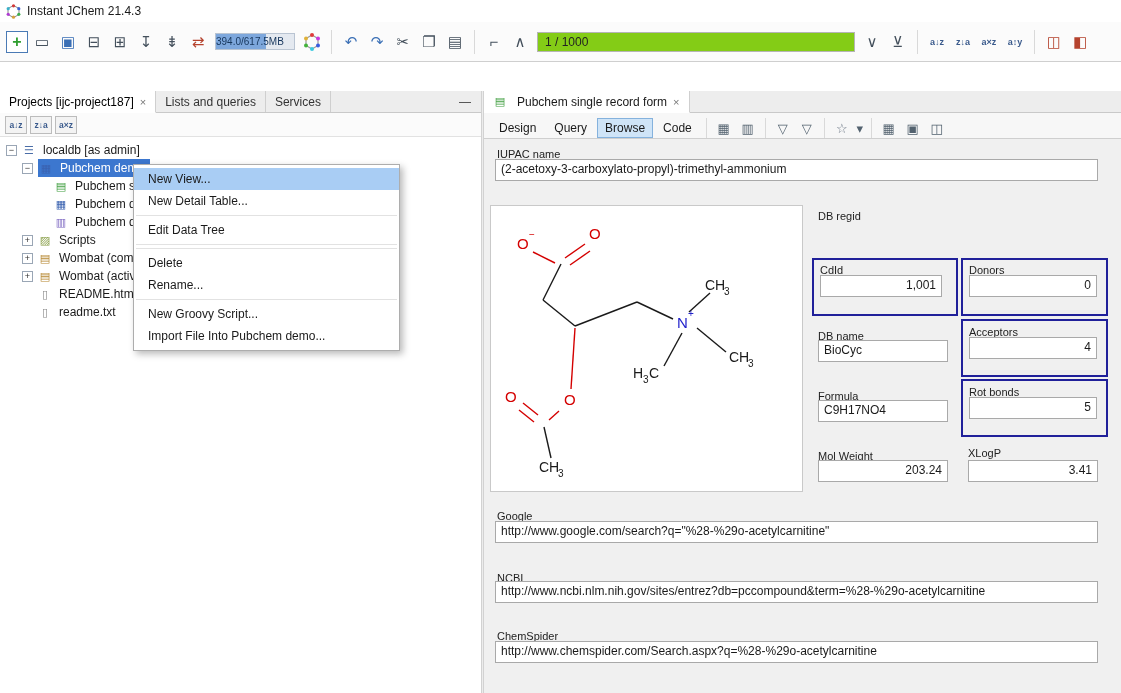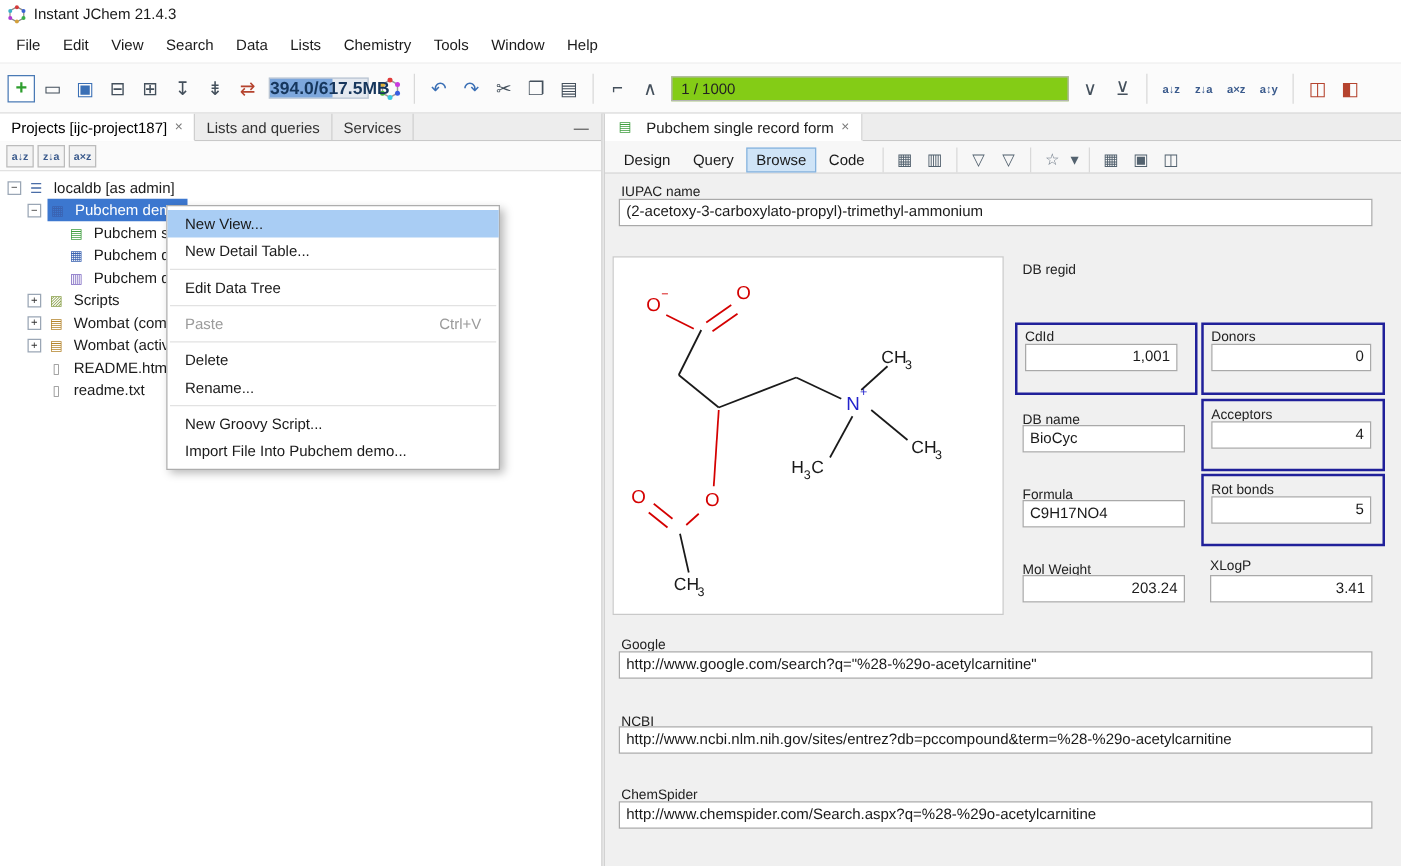--- a/index.html
+++ b/index.html
@@ -19,21 +19,21 @@
   .toolbar { height:40px; display:flex; align-items:center; padding:0 6px; gap:2px; background:#fbfbfb; border-bottom:1px solid #cfcfcf; }
   .tbtn { display:inline-flex; align-items:center; justify-content:center; min-width:24px; height:24px; font-size:15px; color:#53626f; }
   .tb-new { width:22px; min-width:22px; height:22px; border:1px solid #4a7ab5; color:#2e9e2e; font-weight:bold; font-size:16px; background:#fff; }
   .tb-blue { color:#3a6fb5; }
   .tb-dark { color:#44505c; }
   .tb-red  { color:#b5432e; }
   .tb-sort { font-size:9px; font-weight:bold; color:#3a5a8c; letter-spacing:0; }
   .tsep { width:1px; height:24px; background:#d9d9d9; margin:0 5px; flex:none; }
   .mem { position:relative; width:80px; height:17px; border:1px solid #b9c4d2; background:#e4e9f0; flex:none; margin:0 3px; }
   .mem-fill { position:absolute; left:0; top:0; bottom:0; width:64%; background:#7da7dc; }
-  .mem-text { position:relative; display:block; text-align:left; line-height:15px; font-size:14px; color:#16365c; z-index:1;font-weight:bold; }
+  .mem-text { position:relative; display:block; text-align:left; line-height:15px; font-size:10px; color:#16365c; z-index:1; }
   .recnav { width:318px; height:20px; background:#84cc16; border:1px solid #b5b5b5; display:flex; align-items:center; padding:0 7px; margin:0 3px; font-size:12px; color:#222; }
 
   
   .main { position:absolute; left:0; top:91px; right:0; bottom:0; }
   .splitter { position:absolute; left:481px; top:0; bottom:0; width:3px; background:#ececec; border-left:1px solid #d2d2d2; border-right:1px solid #d2d2d2; }
 
   
   .left { position:absolute; left:0; top:0; bottom:0; width:481px; background:#fff; display:flex; flex-direction:column; }
   .ptabs { height:22px; display:flex; background:#ededed; border-bottom:1px solid #c9c9c9; flex:none; }
   .ptab { display:flex; align-items:center; gap:6px; padding:0 9px; border-right:1px solid #cfcfcf; color:#333; }
@@ -99,32 +99,20 @@
       <circle cx="7.5" cy="1.8" r="1.6" fill="#d43a3a"></circle>
         <circle cx="12.8" cy="4.7" r="1.6" fill="#3a62d4"></circle>
       <circle cx="12.8" cy="10.3" r="1.6" fill="#3ab04a"></circle>
         <circle cx="7.5" cy="13.2" r="1.6" fill="#d4a03a"></circle>
       <circle cx="2.2" cy="10.3" r="1.6" fill="#b03ad4"></circle>
         <circle cx="2.2" cy="4.7" r="1.6" fill="#3ab0c9"></circle>
     </svg>
     <span class="title">Instant JChem 21.4.3</span>
   </div>
 
-  <div class="menubar">
-    <span class="mitem">File</span>
-    <span class="mitem">Edit</span>
-    <span class="mitem">View</span>
-    <span class="mitem">Search</span>
-    <span class="mitem">Data</span>
-    <span class="mitem">Lists</span>
-    <span class="mitem">Chemistry</span>
-    <span class="mitem">Tools</span>
-    <span class="mitem">Window</span>
-    <span class="mitem">Help</span>
-  </div>
 
   <div class="toolbar">
     <span class="tbtn tb-new">+</span>
     <span class="tbtn tb-dark">▭</span>
     <span class="tbtn tb-blue">▣</span>
     <span class="tbtn tb-dark">⊟</span>
     <span class="tbtn tb-dark">⊞</span>
     <span class="tbtn tb-dark">↧</span>
     <span class="tbtn tb-dark">⇟</span>
     <span class="tbtn tb-red">⇄</span>
@@ -374,24 +362,20 @@
       <span>New View...</span>
     </div>
     <div class="citem">
       <span>New Detail Table...</span>
     </div>
     <div class="csep"></div>
     <div class="citem">
       <span>Edit Data Tree</span>
     </div>
     <div class="csep"></div>
-    <div class="citem disabled">
-      <span>Paste</span>
-      <span class="cshort">Ctrl+V</span>
-    </div>
     <div class="csep"></div>
     <div class="citem">
       <span>Delete</span>
     </div>
     <div class="citem">
       <span>Rename...</span>
     </div>
     <div class="csep"></div>
     <div class="citem">
       <span>New Groovy Script...</span>

